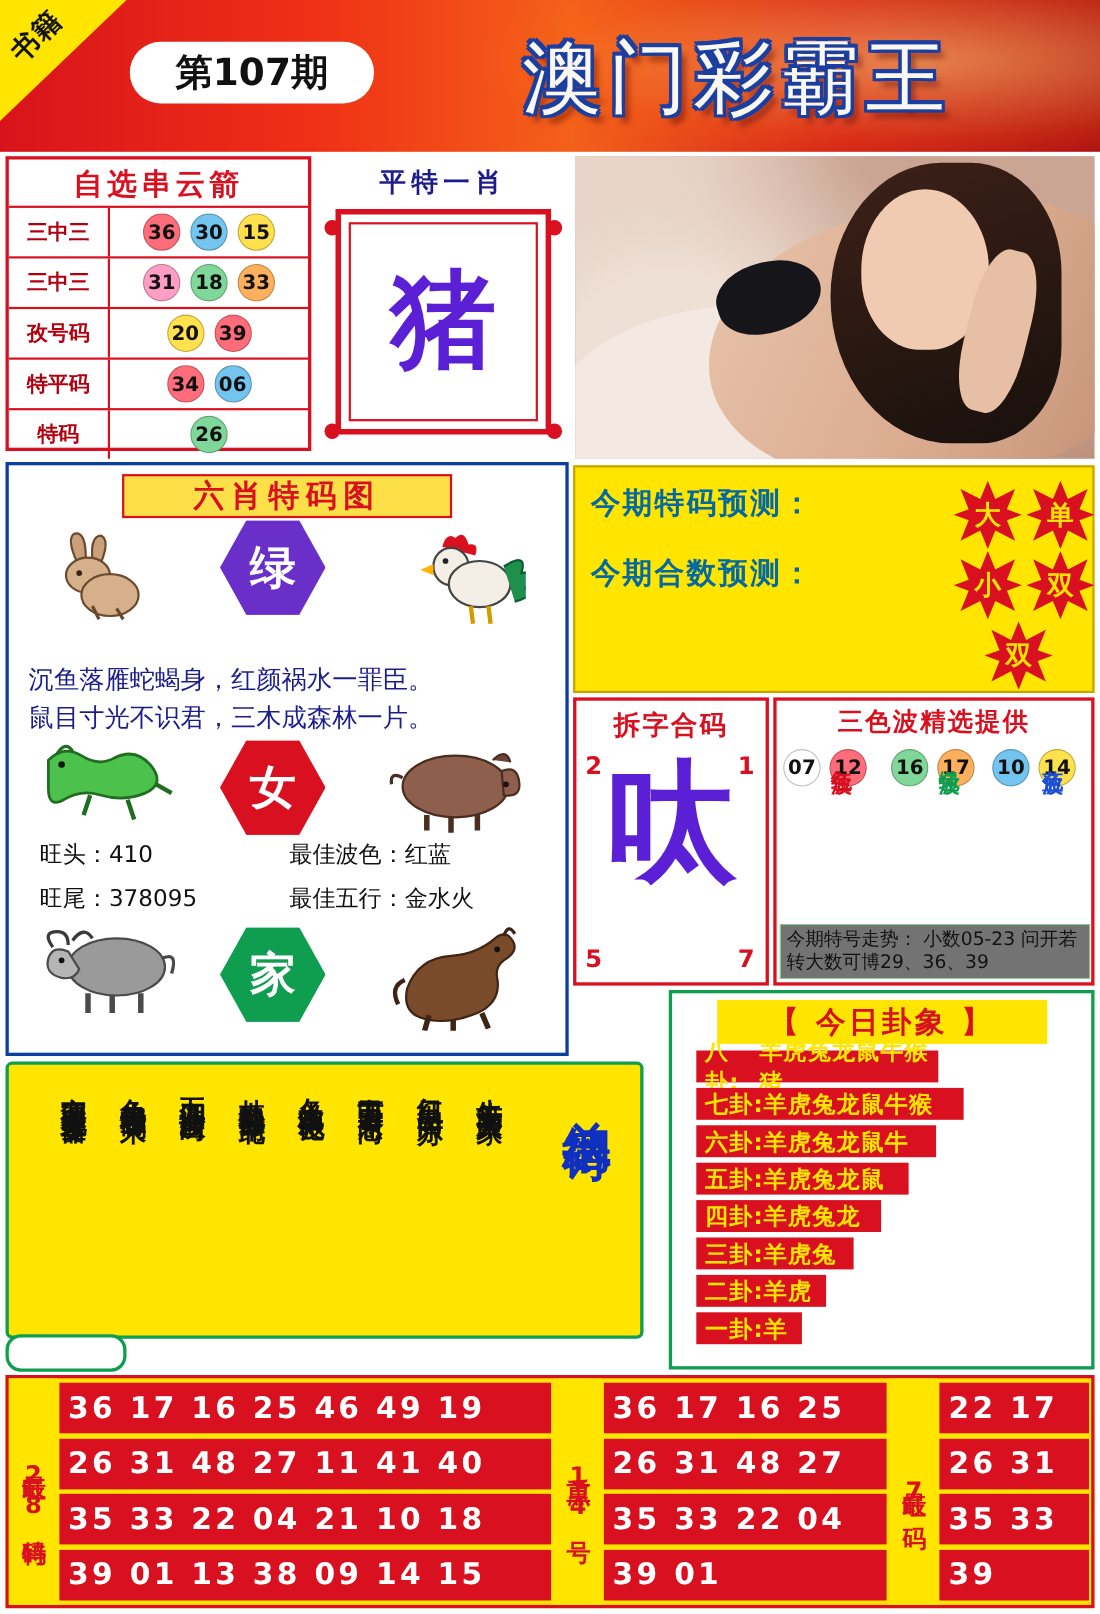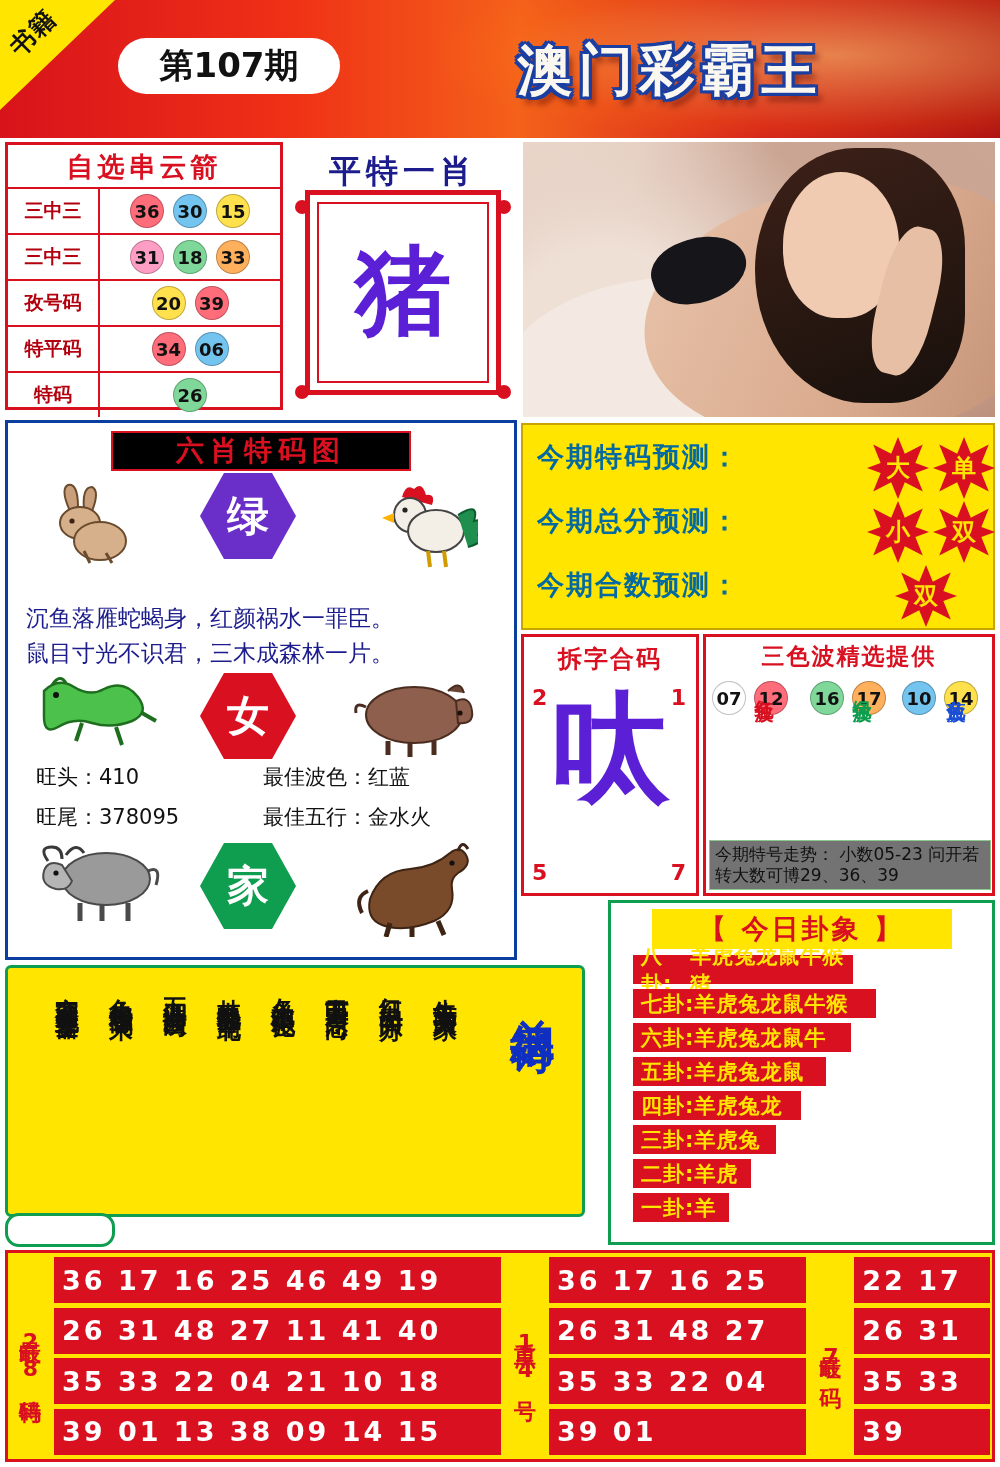--- a/index.html
+++ b/index.html
@@ -38,21 +38,21 @@
   .issue-pill {
     position:absolute; left:118px; top:38px;
     width:222px; height:56px; border-radius:28px;
     background:#fff;
     display:flex; align-items:center; justify-content:center;
     font-size:34px; font-weight:bold; color:#111;
   }
   .main-title {
     position:absolute; left:350px; top:12px; width:640px; height:118px;
     display:flex; align-items:center; justify-content:center;
-    font-size:55px; font-weight:bold; letter-spacing:6px;
+    font-size:72px; font-weight:normal; letter-spacing:6px;
     color:#f9f7ef;
     text-shadow:
        -3px -3px 0 #1a3fa0, 3px -3px 0 #1a3fa0, -3px 3px 0 #1a3fa0, 3px 3px 0 #1a3fa0,
        0 -3px 0 #1a3fa0, 0 3px 0 #1a3fa0, -3px 0 0 #1a3fa0, 3px 0 0 #1a3fa0,
        6px 8px 6px rgba(80,0,0,.55);
     font-family:"DejaVu Sans",sans-serif;
     white-space:nowrap;
   }
 
   
@@ -68,21 +68,21 @@
   .b-red { background:#ff6d7a; }
   .b-blue { background:#74c4f0; }
   .b-yellow { background:#ffe14d; }
   .b-pink { background:#ff9ec4; }
   .b-green { background:#7fd89a; }
   .b-orange { background:#ffb05c; }
   .b-white { background:#ffffff; }
 
   
   #pt-box { left:287px; top:142px; width:232px; height:268px; background:#fff; }
-  #pt-box .pt-title { text-align:center; font-size:32px; font-weight:bold; color:#1c1c8c; letter-spacing:5px; margin-top:8px; }
+  #pt-box .pt-title { text-align:center; font-size:24px; font-weight:bold; color:#1c1c8c; letter-spacing:5px; margin-top:8px; }
   .pt-frame { position:absolute; left:18px; top:48px; width:196px; height:205px; border:5px solid #d81020; }
   .pt-frame:after { content:""; position:absolute; left:7px; top:7px; right:7px; bottom:7px; border:2px solid #d81020; }
   .pt-char { position:absolute; left:0; top:0; width:100%; height:100%; display:flex; align-items:center; justify-content:center; font-size:96px; font-weight:bold; color:#5b1fd6; }
   .pt-dot { position:absolute; width:14px; height:14px; background:#d81020; border-radius:50%; }
 
   
   #photo { left:523px; top:142px; width:472px; height:275px; overflow:hidden; background:#d8b9a7; }
   #photo .bg { position:absolute; inset:0; background:
       radial-gradient(circle at 18% 78%, #efe0d6 0 24%, rgba(239,224,214,0) 60%),
       radial-gradient(circle at 75% 30%, #caa593 0 30%, rgba(202,165,147,0) 62%),
@@ -91,21 +91,21 @@
   #photo .pillow { position:absolute; left:-20px; bottom:-40px; width:330px; height:180px; background:#f3e9e2; border-radius:50% 50% 40% 60%; transform:rotate(-8deg); }
   #photo .body { position:absolute; left:120px; top:46px; width:390px; height:250px; background:linear-gradient(120deg,#e8c4ab,#d9a98d 60%,#c08f74); border-radius:60% 40% 45% 55%; transform:rotate(-7deg); }
   #photo .hair { position:absolute; right:30px; top:6px; width:210px; height:255px; background:linear-gradient(160deg,#3d2118,#18100c); border-radius:55% 45% 40% 60%; }
   #photo .face { position:absolute; right:96px; top:30px; width:116px; height:146px; background:#f0cbb2; border-radius:50% 50% 46% 46%; }
   #photo .bikini-top { position:absolute; left:268px; top:136px; width:132px; height:70px; background:#15151a; border-radius:50% 50% 45% 45%; transform:rotate(-14deg); }
   #photo .bikini-bot { position:absolute; left:128px; top:96px; width:96px; height:64px; background:#15151a; border-radius:45% 55% 50% 50%; transform:rotate(-18deg); }
   #photo .arm { position:absolute; right:60px; top:84px; width:56px; height:150px; background:#e7bfa4; border-radius:40%; transform:rotate(14deg); }
 
   
   #six { left:5px; top:420px; width:512px; height:540px; border:3px solid #0a3fa0; background:#fff; }
-  #six .six-title { margin:8px auto 0; width:300px; height:40px; background:#000000; border:2px solid #d81020; display:flex; align-items:center; justify-content:center; font-size:28px; font-weight:bold; color:#d81020; letter-spacing:6px; }
+  #six .six-title { margin:8px auto 0; width:300px; height:40px; background:#fde047; border:2px solid #d81020; display:flex; align-items:center; justify-content:center; font-size:28px; font-weight:bold; color:#d81020; letter-spacing:6px; }
   .hexbadge { position:absolute; width:96px; height:86px; display:flex; align-items:center; justify-content:center; font-size:42px; font-weight:bold; color:#fff; clip-path:polygon(25% 0%,75% 0%,100% 50%,75% 100%,25% 100%,0% 50%); }
   .hex-green { background:#6a2fc9; }
   .hex-red { background:#d81020; }
   .hex-dgreen { background:#0f9d4f; }
   .poem { position:absolute; left:18px; top:178px; width:476px; font-size:23px; color:#1c1c8c; line-height:1.5; font-family:"DejaVu Serif","Liberation Serif",serif; }
   .stat { position:absolute; font-size:21px; color:#111; }
   .zod { position:absolute; }
 
   
   #pred { left:521px; top:423px; width:474px; height:207px; background:#ffe500; border:2px solid #c8a400; }
@@ -307,23 +307,20 @@
       <path d="M112 14 q4-12 10-2" stroke="#3d2414" stroke-width="3" fill="none"></path>
       <circle cx="106" cy="26" r="2.6" fill="#111"></circle>
       <path d="M44 86 l-4 14 M66 90 l0 12 M92 84 l6 14" stroke="#3d2414" stroke-width="5"></path>
       <path d="M22 54 q-14 6-6 22" stroke="#3d2414" stroke-width="4" fill="none"></path>
     </svg>
   </div>
 
   <div class="box" id="pred">
     <div class="pred-row">
       <span>今期特码预测：</span>
-    </div>
-    <div class="pred-row">
-      <span>今期总分预测：</span>
     </div>
     <div class="pred-row">
       <span>今期合数预测：</span>
     </div>
     <div class="burst" style="left:344px;top:12px;">大</div>
     <div class="burst" style="left:410px;top:12px;">单</div>
     <div class="burst" style="left:344px;top:76px;">小</div>
     <div class="burst" style="left:410px;top:76px;">双</div>
     <div class="burst" style="left:372px;top:140px;">双</div>
   </div>

